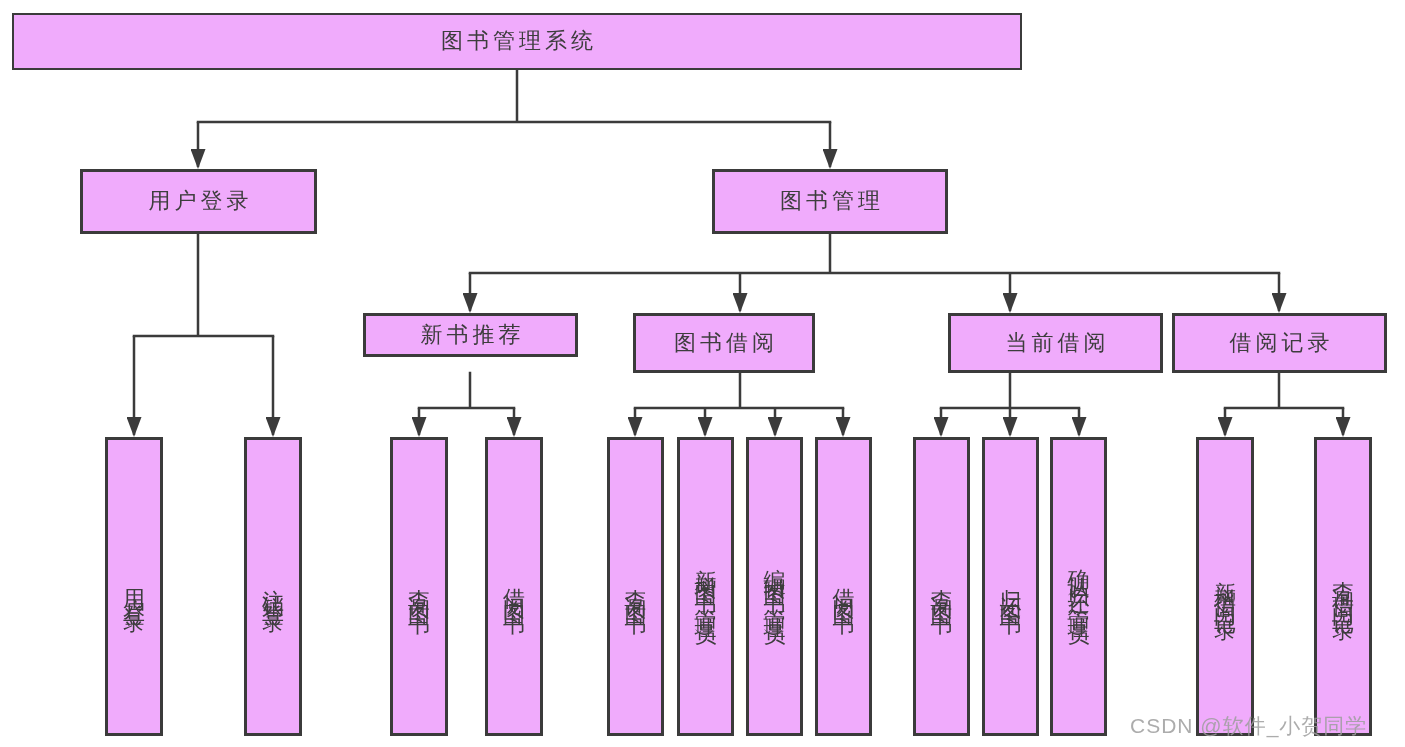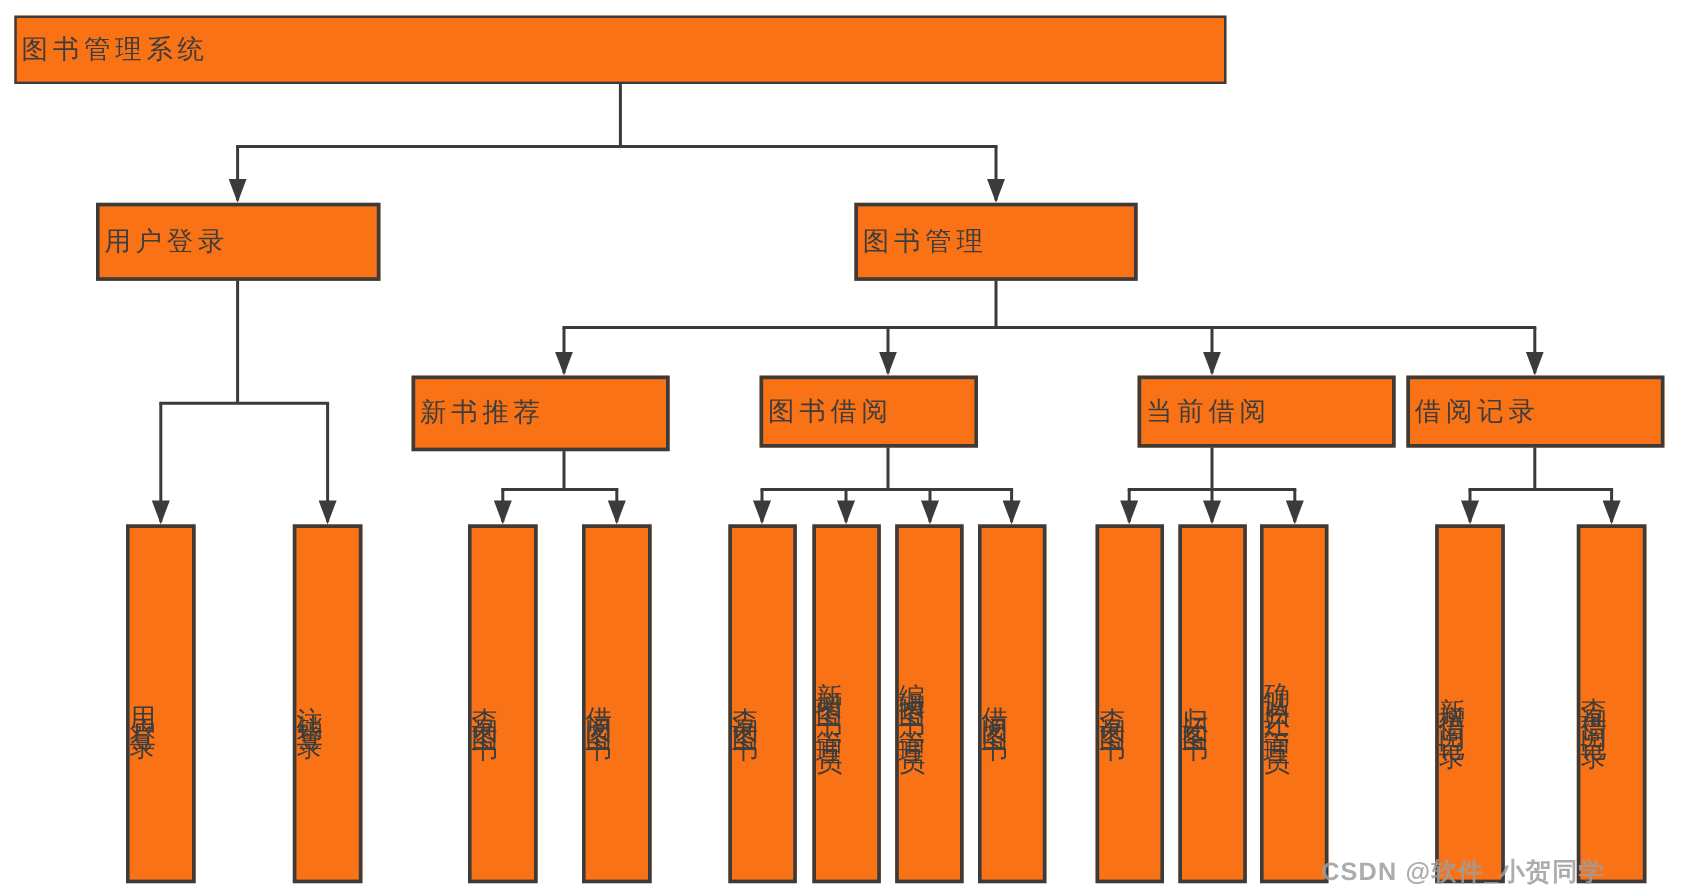--- a/index.html
+++ b/index.html
@@ -3,37 +3,37 @@
 <meta charset="utf-8">
 <title>图书管理系统</title>
 <style>
   html,body { margin:0; padding:0; background:#ffffff; }
   #canvas {
     position:relative; width:1405px; height:747px; background:#ffffff;
     font-family:"Liberation Sans","DejaVu Sans",sans-serif; overflow:hidden;
   }
   #wires { position:absolute; left:0; top:0; z-index:1; }
   .node {
-    position:absolute; box-sizing:border-box; background:#f97316;
-    border:3px solid #3b3b3b; display:flex; align-items:center; 
+    position:absolute; box-sizing:border-box; background:#f0abfc;
+    border:3px solid #3b3b3b; display:flex; align-items:center; justify-content:center;
     z-index:2;
   }
   .node.root { border-width:2px; }
   .hlabel {
     font-size:22px; color:#3d3d3d; letter-spacing:4px; text-indent:4px;
     white-space:nowrap; line-height:1.2;
   }
   .vlabel {
     writing-mode:vertical-rl; text-orientation:mixed;
     font-size:22px; color:#3d3d3d; letter-spacing:8px; line-height:1;
     white-space:nowrap;
   }
   .watermark {
-    position:absolute; left:1101px; top:712px; z-index:6;
-    font-size:21px; color:rgba(158,158,158,0.85); letter-spacing:1px; white-space:nowrap;font-weight:bold;
+    position:absolute; left:1130px; top:712px; z-index:6;
+    font-size:21px; color:rgba(158,158,158,0.85); letter-spacing:1px; white-space:nowrap;
   }
 </style>
 </head>
 <body>
 
 <div id="canvas">
 
   <svg id="wires" width="1405" height="747" viewBox="0 0 1405 747">
     <defs>
       <marker id="ah" viewBox="0 0 20 15" refX="18" refY="7.5" markerWidth="20" markerHeight="15" orient="auto" markerUnits="userSpaceOnUse">
@@ -74,21 +74,21 @@
     <span class="hlabel">图书管理系统</span>
   </div>
 
   <div class="node" style="left:80px;top:169px;width:237px;height:65px">
     <span class="hlabel">用户登录</span>
   </div>
   <div class="node" style="left:712px;top:169px;width:236px;height:65px">
     <span class="hlabel">图书管理</span>
   </div>
 
-  <div class="node" style="left:343px;top:313px;width:215px;height:63px">
+  <div class="node" style="left:363px;top:313px;width:215px;height:44px">
     <span class="hlabel">新书推荐</span>
   </div>
   <div class="node" style="left:633px;top:313px;width:182px;height:60px">
     <span class="hlabel">图书借阅</span>
   </div>
   <div class="node" style="left:948px;top:313px;width:215px;height:60px">
     <span class="hlabel">当前借阅</span>
   </div>
   <div class="node" style="left:1172px;top:313px;width:215px;height:60px">
     <span class="hlabel">借阅记录</span>

